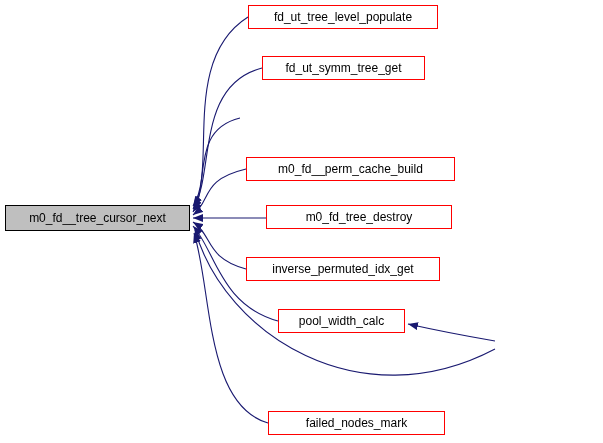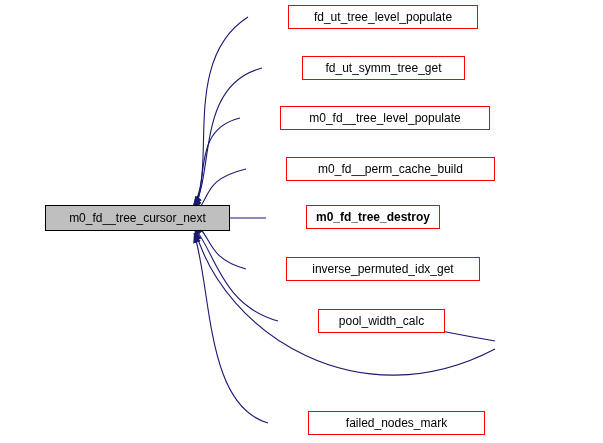--- a/index.html
+++ b/index.html
@@ -22,21 +22,20 @@
     height: 24px;
     display: flex;
     align-items: center;
     justify-content: center;
     font-size: 12px;
     color: #000000;
     background: #ffffff;
     border: 1px solid #ff0000;
     white-space: nowrap;
     cursor: pointer;
-    margin-left: 40px;
   }
   .node.center {
     background: #bfbfbf;
     border: 1px solid #000000;
     height: 26px;
     cursor: default;
   }
 </style>
 </head>
 <body>
@@ -62,25 +61,24 @@
       <path d="M495,341 C460,335 435,330 408,324" marker-end="url(#arrow)"></path>
     </g>
   </svg>
 
   <div class="node center" style="left:5px; top:205px; width:185px;">m0_fd__tree_cursor_next</div>
 
   <div class="node" style="left:248px; top:5px; width:190px;">fd_ut_tree_level_populate</div>
 
   <div class="node" style="left:262px; top:56px; width:163px;">fd_ut_symm_tree_get</div>
 
-  <div class="node" style="left:240px; top:106px; width:210px;">m0_fd__tree_level_populate</div>
 
   <div class="node" style="left:246px; top:157px; width:209px;">m0_fd__perm_cache_build</div>
 
-  <div class="node" style="left:266px; top:205px; width:134px;font-weight:bold;">m0_fd_tree_destroy</div>
+  <div class="node" style="left:266px; top:205px; width:186px;">m0_fd_tree_destroy</div>
 
   <div class="node" style="left:246px; top:257px; width:194px;">inverse_permuted_idx_get</div>
 
   <div class="node" style="left:278px; top:309px; width:127px;">pool_width_calc</div>
 
 
   <div class="node" style="left:268px; top:411px; width:177px;">failed_nodes_mark</div>
 
 </div>
 

